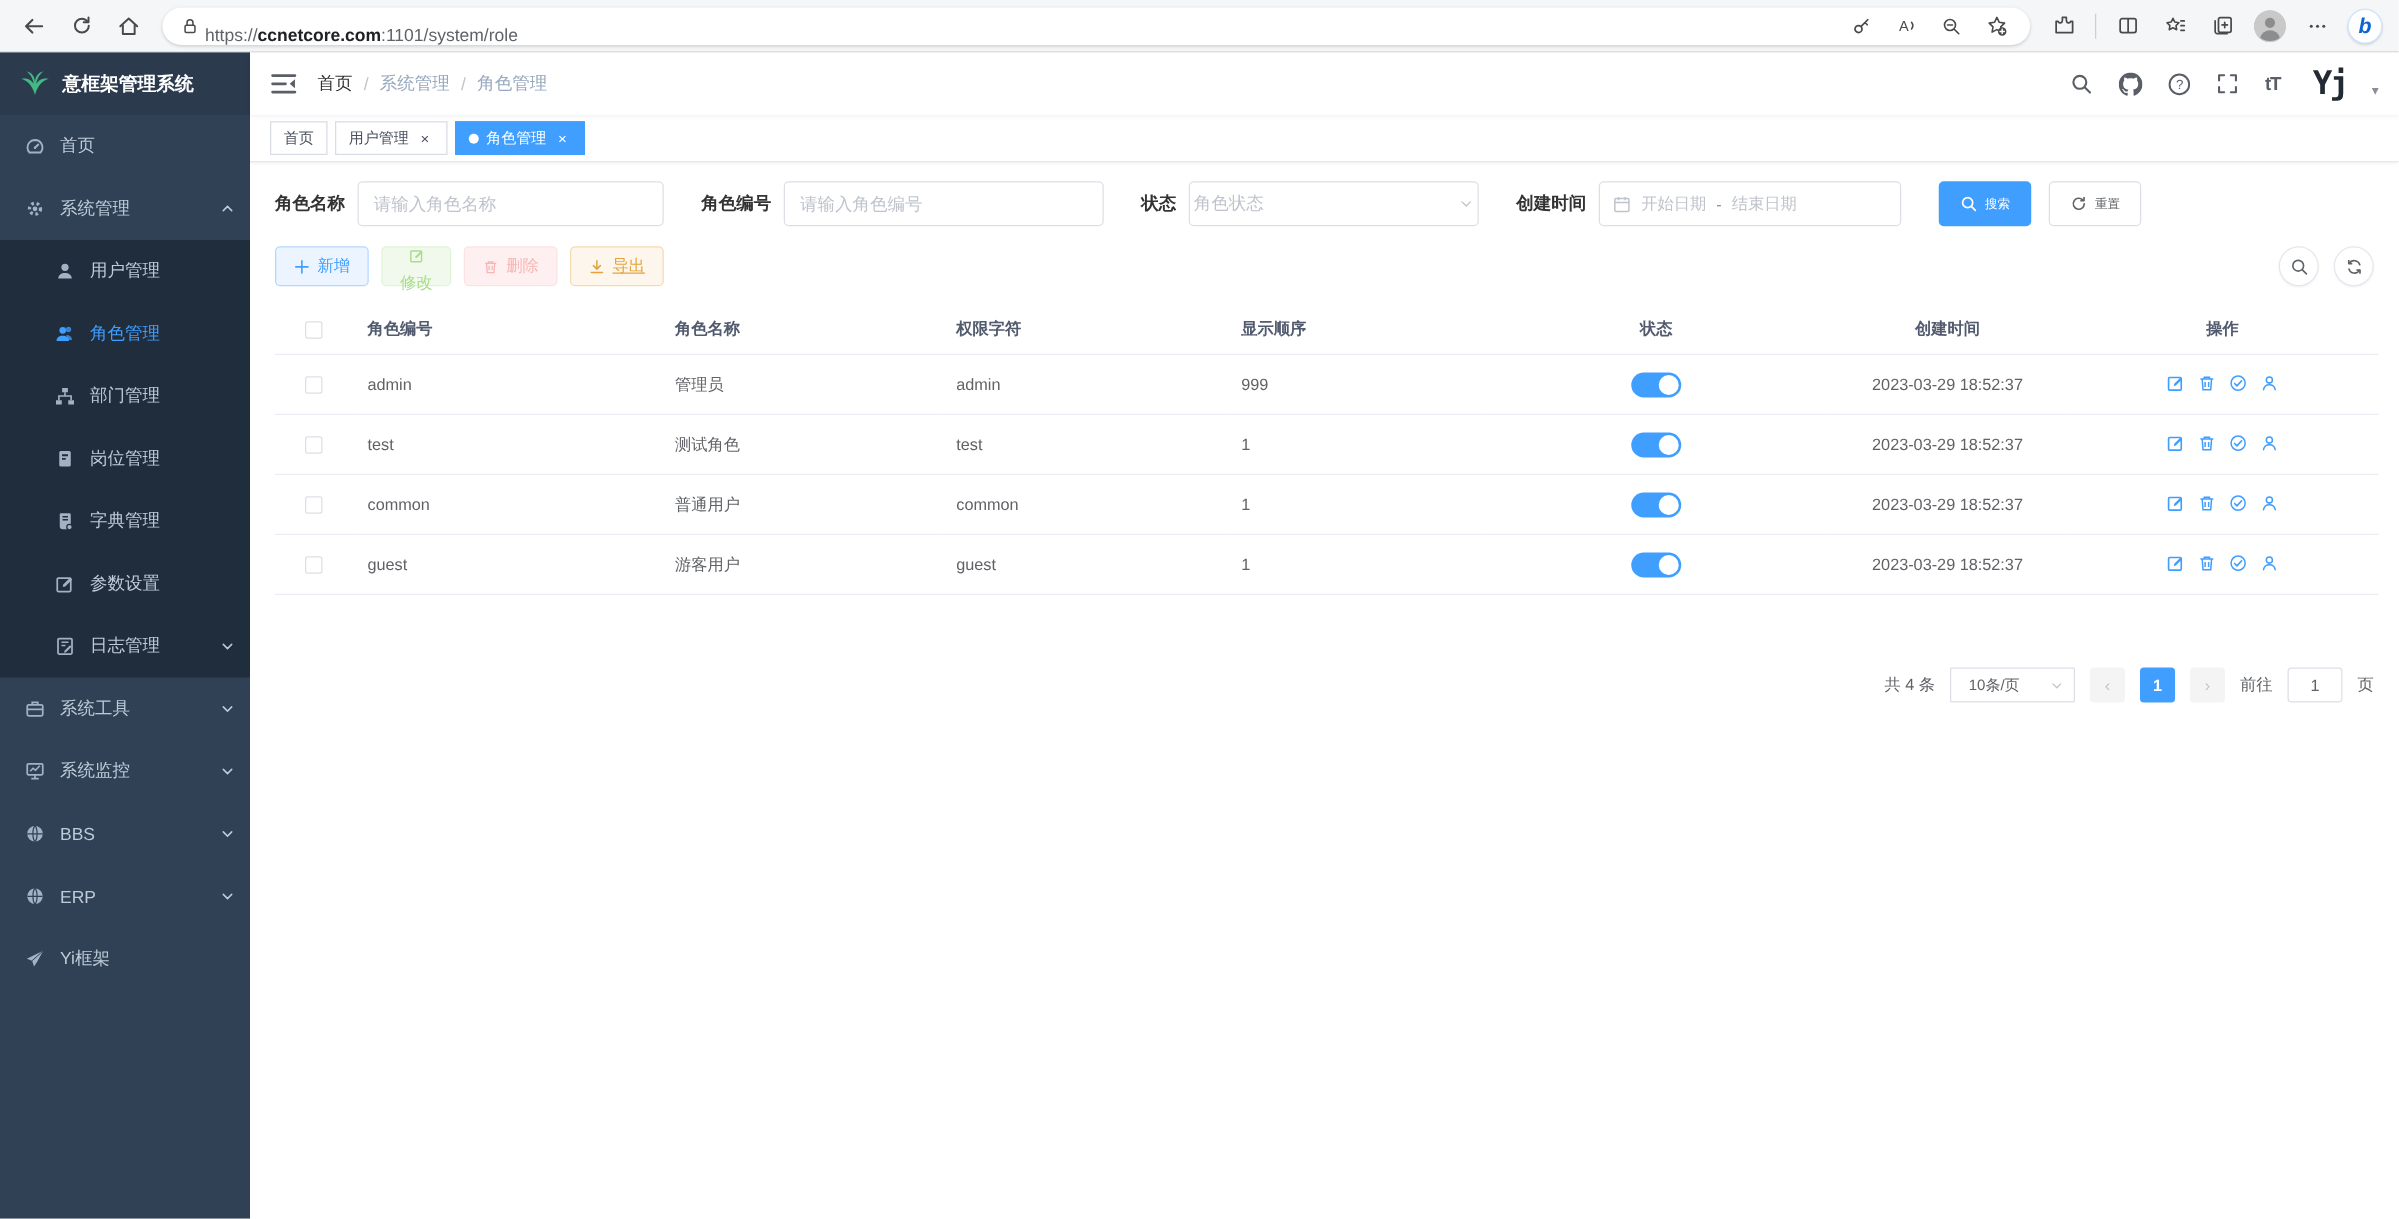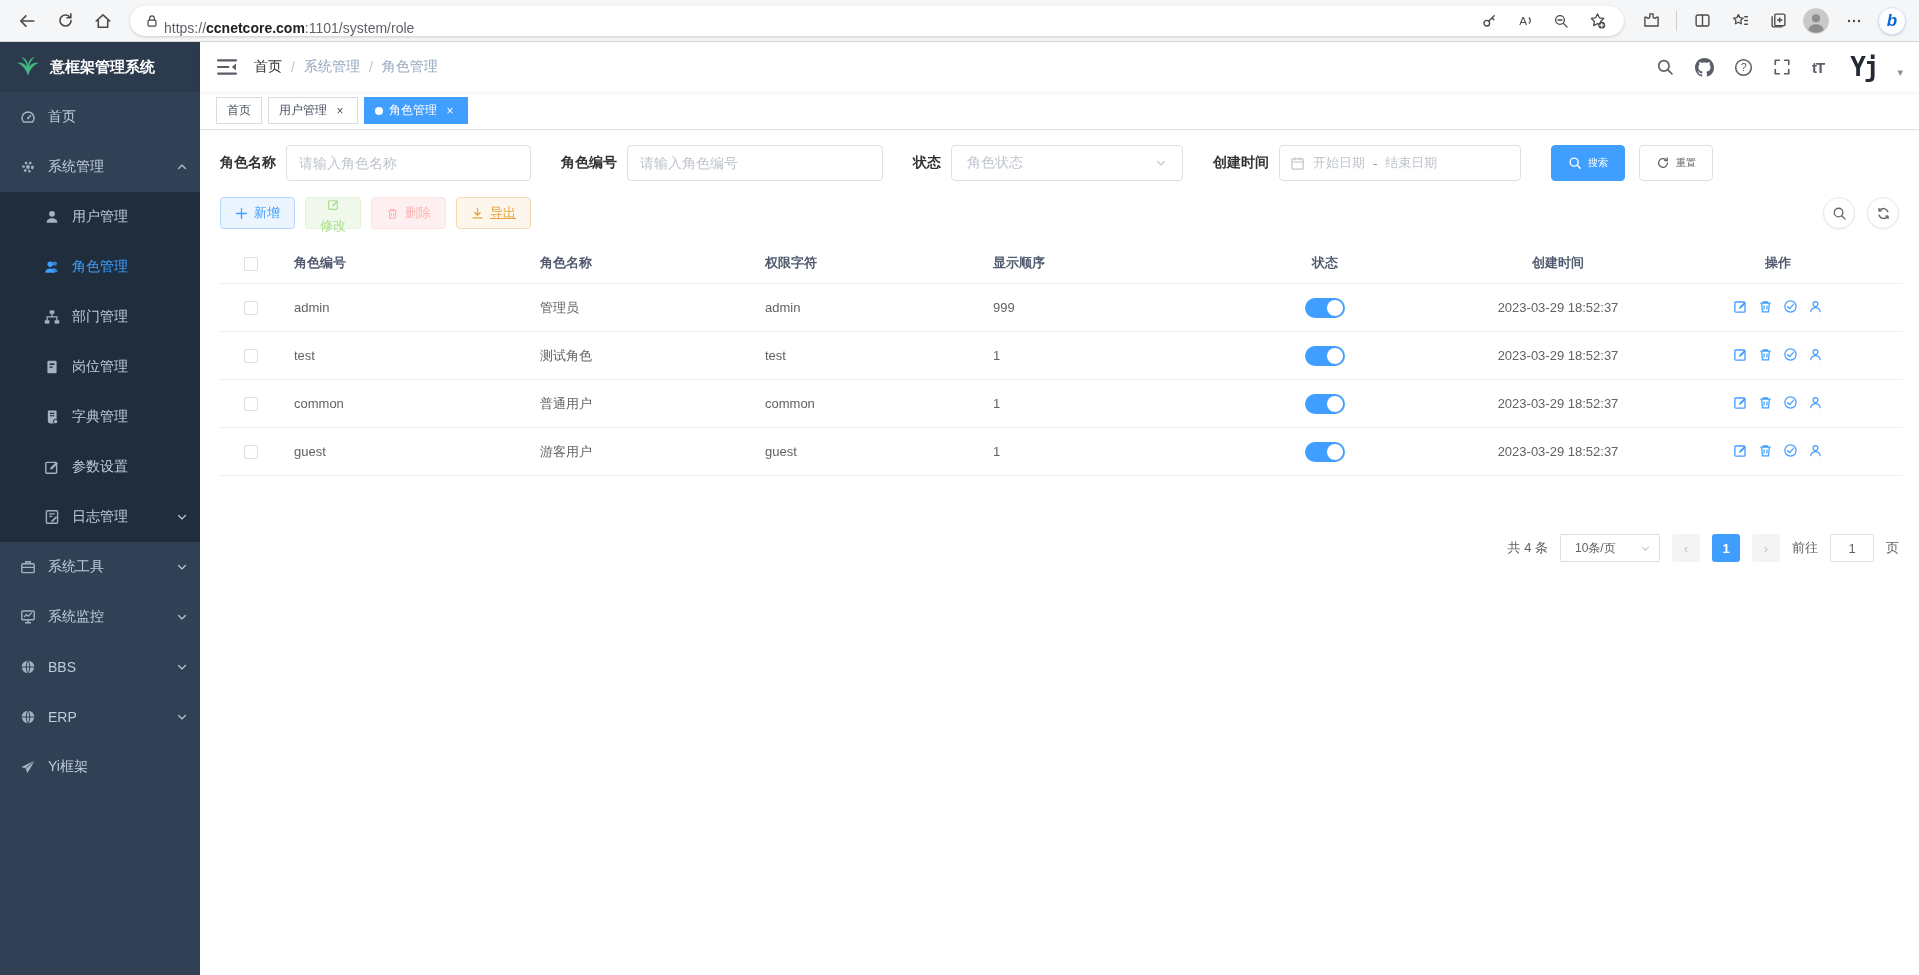--- a/index.html
+++ b/index.html
@@ -72,21 +72,21 @@
   
   .content { flex:1; padding:15px 20px; overflow:hidden; }
 
   .filter-row { display:flex; align-items:center; flex-wrap:nowrap; }
   .flabel { font-size:14px; font-weight:700; color:#333; margin-right:10px; white-space:nowrap; }
   .f-input { height:36px; border:1px solid #dcdfe6; border-radius:4px; padding:0 12px;
     font-size:14px; color:#606266; outline:none; font-family:inherit; }
   .f-input::placeholder { color:#bfc4cc; }
   .f-gap { width:30px; flex:none; }
   .f-select { width:232px; height:36px; border:1px solid #dcdfe6; border-radius:4px;
-    display:flex; align-items:center; padding:0 15px; color:#bfc4cc; font-size:14px; cursor:pointer; }
+    display:flex; align-items:center; padding:0 3px; color:#bfc4cc; font-size:14px; cursor:pointer; }
   .f-select .chev { margin-left:auto; color:#c0c4cc; }
   .date-range { width:242px; height:36px; border:1px solid #dcdfe6; border-radius:4px;
     display:flex; align-items:center; gap:8px; padding:0 10px; font-size:13px; color:#bfc4cc;text-align:right; }
   .btn { height:36px; border-radius:4px; border:1px solid transparent; font-size:10px;
     display:inline-flex; align-items:center; gap:6px; padding:0 16px; cursor:pointer;
     font-family:inherit; white-space:nowrap; }
   .btn-primary { background:#409eff; border-color:#409eff; color:#fff; }
   .btn-plain { background:#fff; border-color:#dcdfe6; color:#606266; }
 
   .toolbar-row { display:flex; align-items:center; gap:10px; margin-top:16px; }

